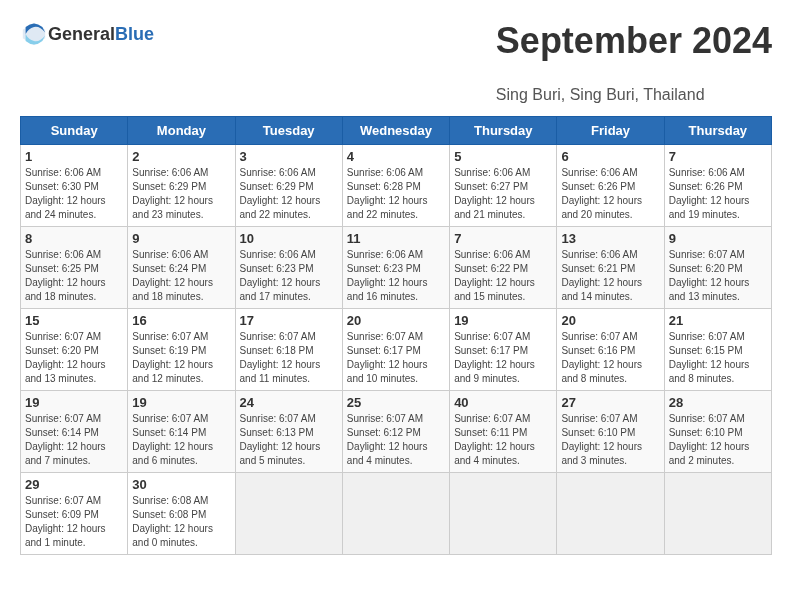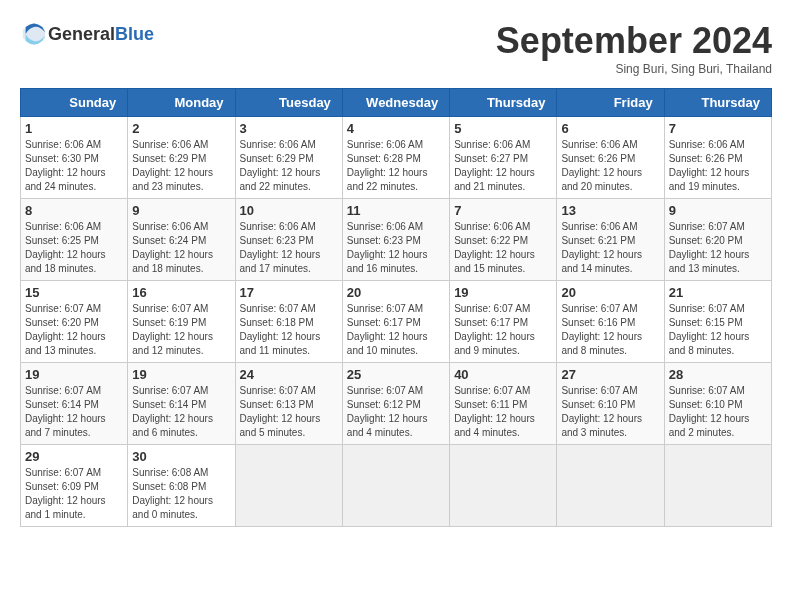--- a/index.html
+++ b/index.html
@@ -28,43 +28,44 @@
     .logo-text-blue {
       font-size: 18px;
       font-weight: bold;
       color: #2a6db5;
     }
     .logo-icon {
       width: 28px;
       height: 28px;
     }
     .title-area {
-      text-align: right;
+      text-align: left;
     }
     .month-title {
       font-size: 36px;
       font-weight: bold;
       color: #333;
     }
     .location-title {
-      font-size: 12px;
+      font-size: 16px;
       color: #555;
+      margin-top: 24px;
     }
     table {
       width: 100%;
       border-collapse: collapse;
       table-layout: fixed;
     }
     thead tr th {
       background-color: #2a6db5;
       color: #fff;
       font-size: 13px;
       font-weight: bold;
-      padding: 6px 11px;
-      text-align: right;
+      padding: 6px 4px;
+      text-align: center;
       border: 1px solid #1a5da5;
     }
     tbody tr td {
       border: 1px solid #ccc;
       vertical-align: top;
       padding: 4px 4px;
       font-size: 10px;
       color: #333;
       min-height: 80px;
       background: #fff;

